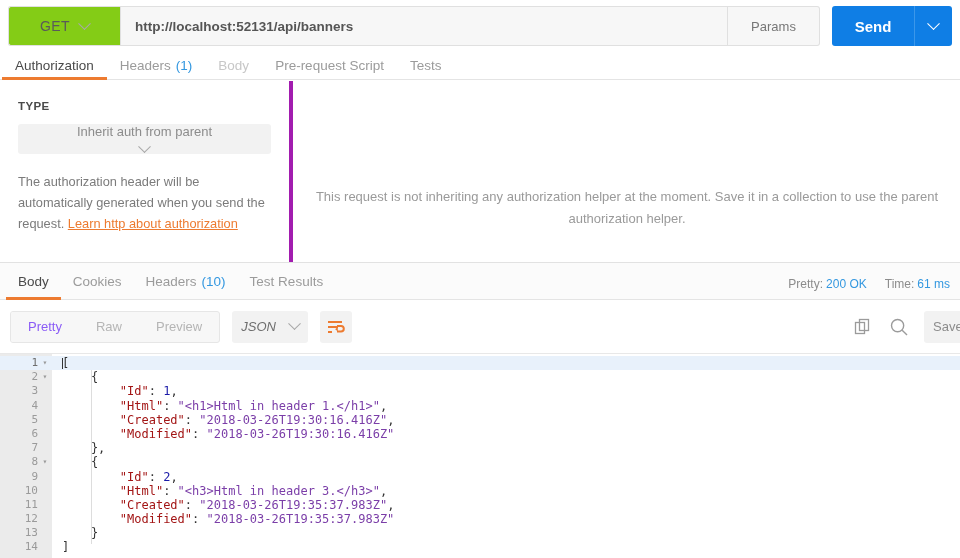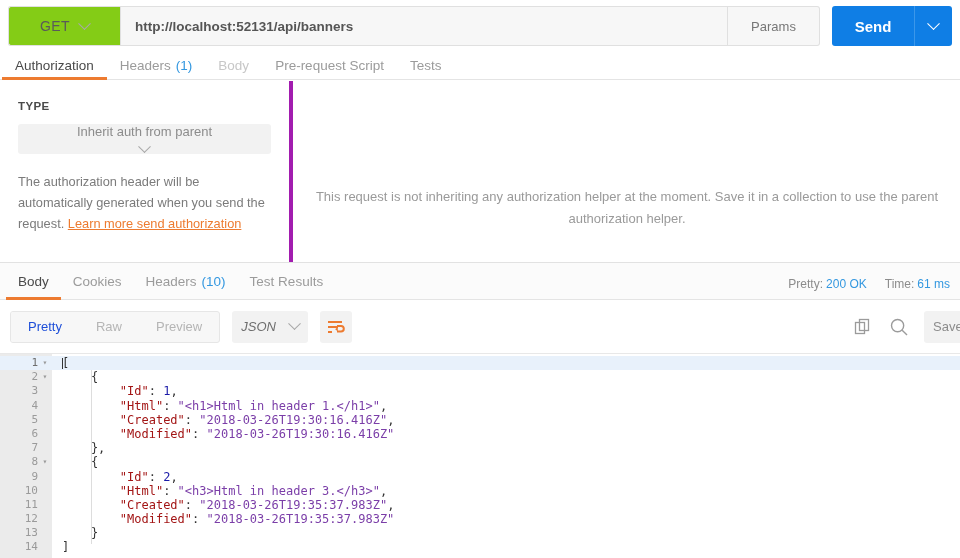--- a/index.html
+++ b/index.html
@@ -165,21 +165,21 @@
   }
   .seg {
     display: flex; height: 32px;
     border: 1px solid #e6e6e6; border-radius: 3px;
     background: #f7f7f7; overflow: hidden;
   }
   .seg-item {
     padding: 0 17px; display: flex; align-items: center;
     font-size: 13px; color: #b5b5b5;
   }
-  .seg-item.active { color: #1d4ed8; background: #f7f7f7; }
+  .seg-item.active { color: #8b5cf6; background: #f7f7f7; }
   .fmt-select {
     margin-left: 12px; height: 32px; min-width: 76px;
     background: #f2f2f2; border-radius: 3px;
     display: flex; align-items: center; justify-content: space-between;
     padding: 0 9px; gap: 8px;
     font-size: 13px; color: #6e6e6e; font-style: italic;
   }
   .wrap-btn {
     margin-left: 12px; width: 32px; height: 32px;
     background: #f2f2f2; border-radius: 3px;
@@ -280,21 +280,21 @@
 </div>
 
 <div class="auth-area">
   <div class="auth-left">
     <div class="type-label">TYPE</div>
     <div class="type-select">
       <span>Inherit auth from parent</span>
       <span class="chev"></span>
     </div>
     <div class="auth-note">
-      <span>The authorization header will be automatically generated when you send the request. </span><a class="auth-link" href="#">Learn more send authorization</a>
+      <span>The authorization header will be automatically generated when you send the request. </span><a class="auth-link" href="#">Learn http about authorization</a>
     </div>
   </div>
   <div class="auth-right">
     <div class="auth-msg">This request is not inheriting any authorization helper at the moment. Save it in a collection to use the parent authorization helper.</div>
   </div>
 </div>
 
 <div class="resp-divider"></div>
 
 <div class="resp-tabs">

